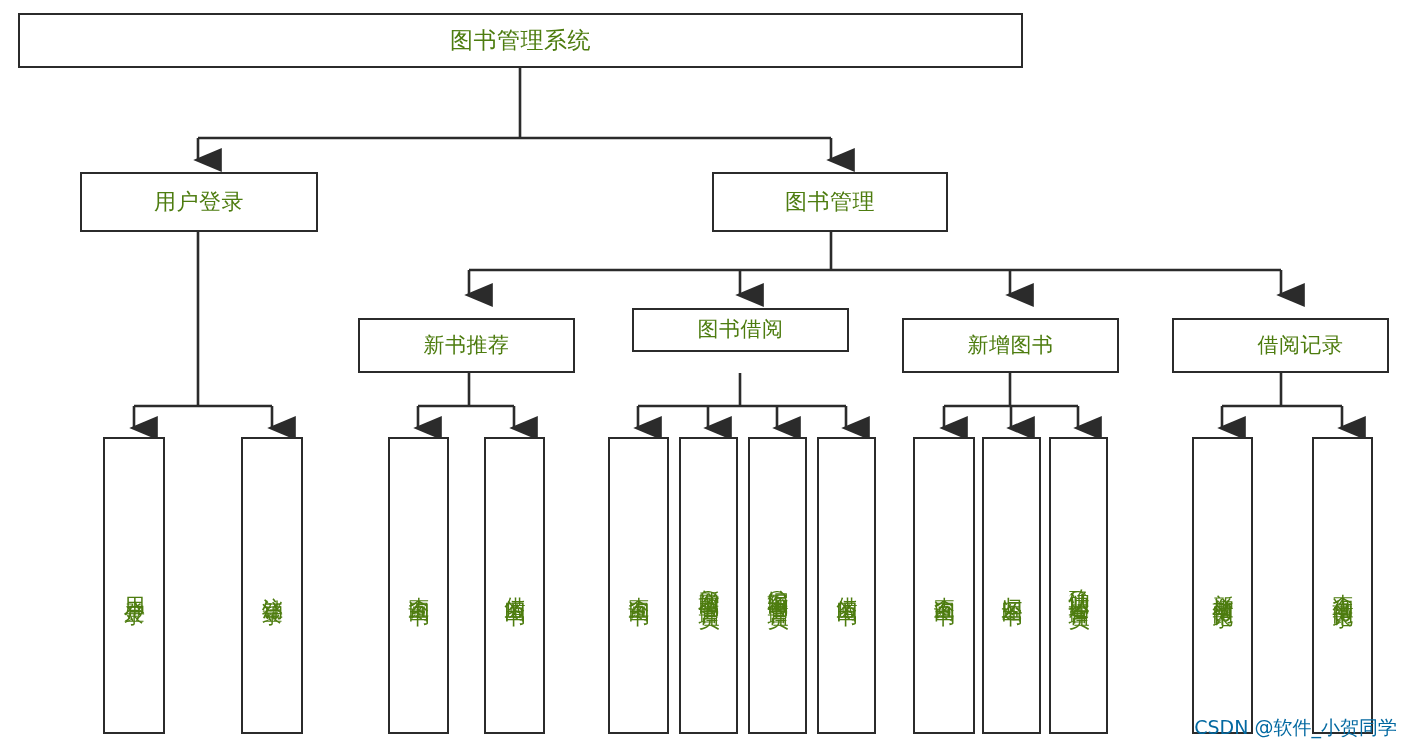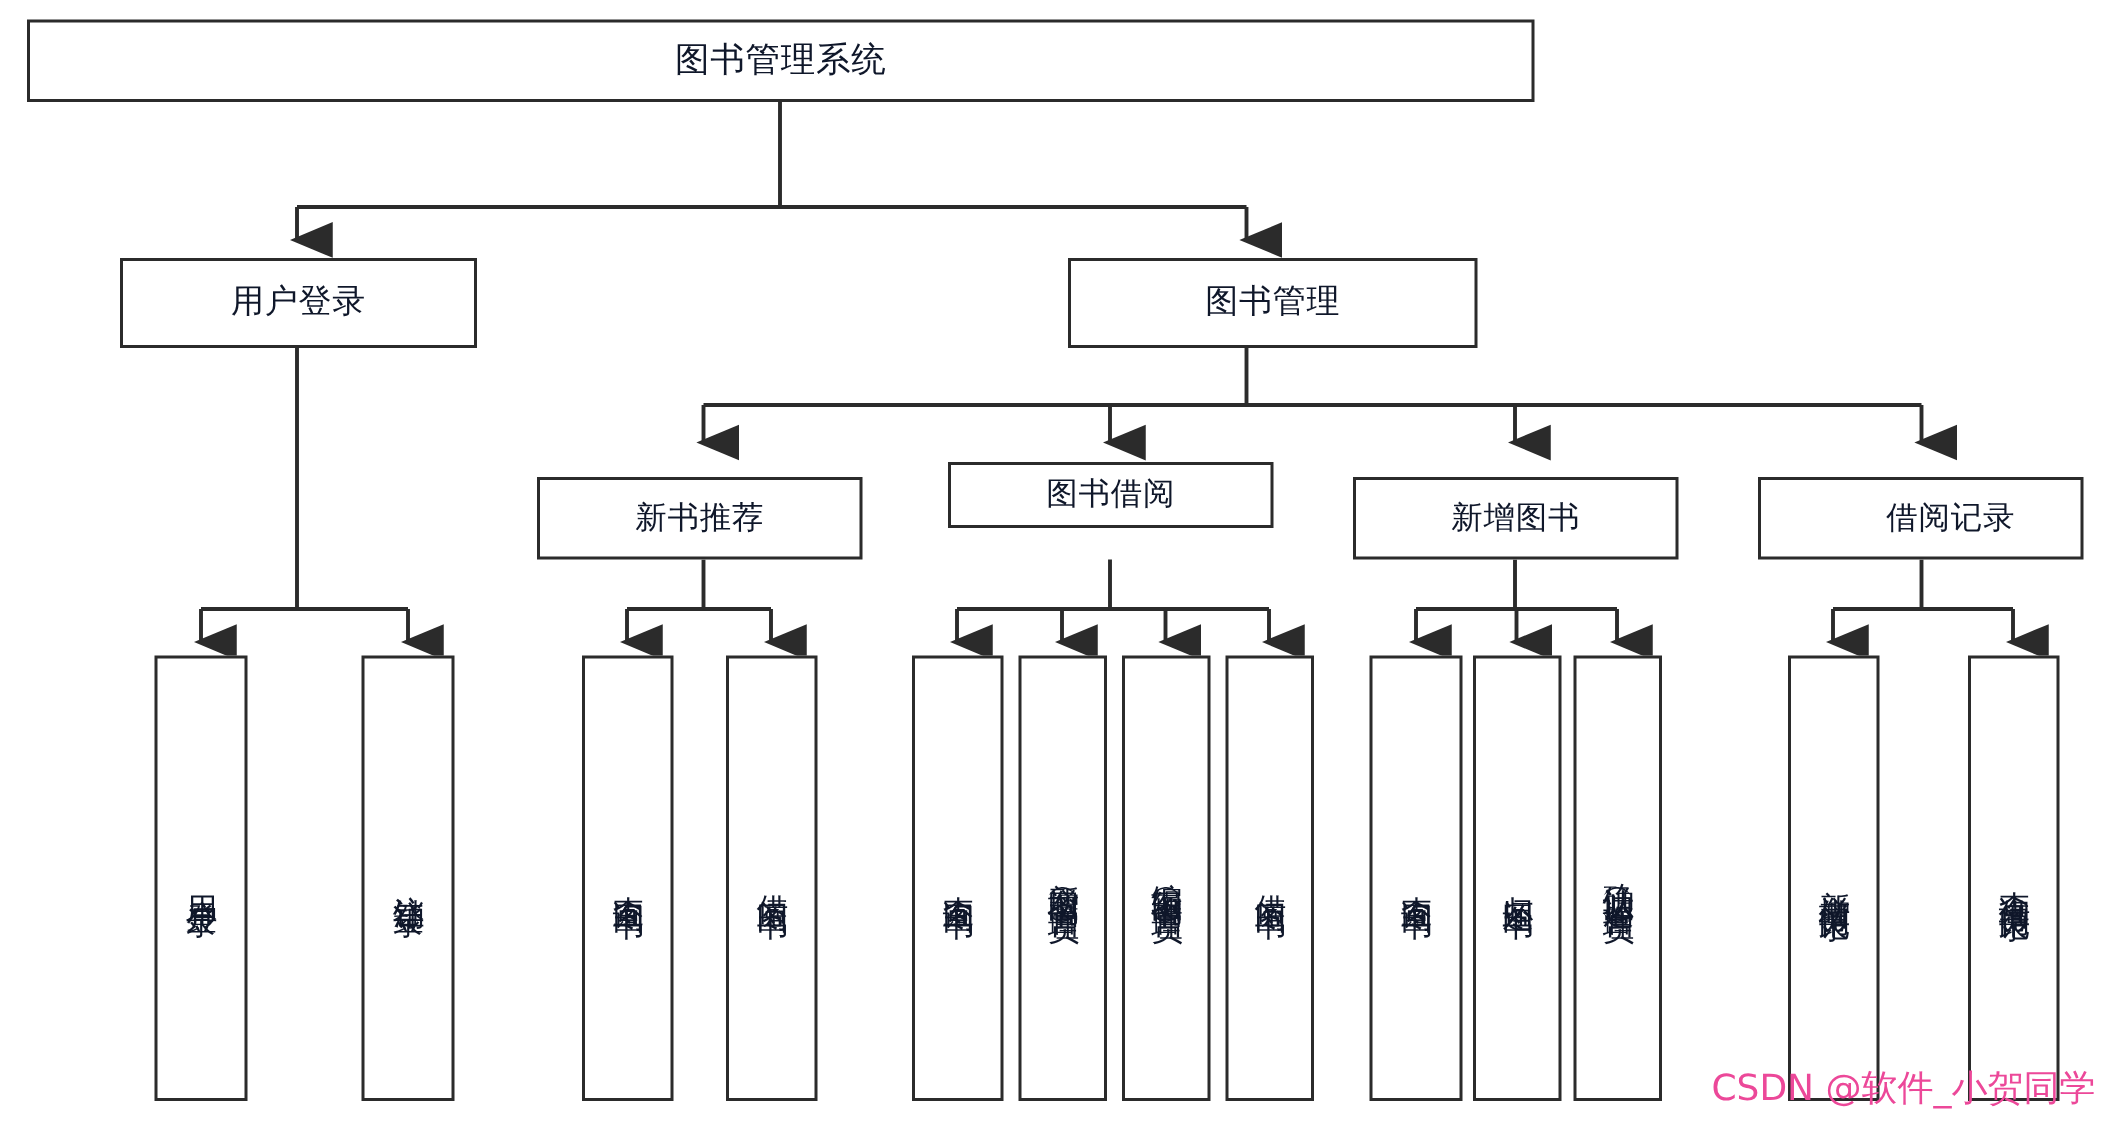--- a/index.html
+++ b/index.html
@@ -27,21 +27,21 @@
     pointer-events: none;
   }
   .node {
     position: absolute;
     box-sizing: border-box;
     background: #ffffff;
     border: 2px solid #2b2b2b;
     display: flex;
     align-items: center;
     justify-content: center;
-    color: #0f172a;
+    color: #4d7c0f;
   }
   .node.level-0 {
     font-size: 23px;
   }
   .node.level-1 {
     font-size: 22px;
   }
   .node.level-2 {
     font-size: 21px;
   }
@@ -59,22 +59,22 @@
     writing-mode: vertical-rl;
     text-orientation: upright;
     letter-spacing: 3px;
     line-height: 1;
     white-space: nowrap;
   }
   .watermark {
     position: absolute;
     right: 8px;
     bottom: 6px;
-    font-size: 24px;
-    color: #ec4899;
+    font-size: 19px;
+    color: #0369a1;
     white-space: nowrap;
     user-select: none;
     text-align: center;
   }
 </style>
 </head>
 <body>
 
 <div id="diagram-root">
 
@@ -128,21 +128,21 @@
     </g>
   </svg>
 
   <div class="node level-0" style="left:18px; top:13px; width:1005px; height:55px;">
     <span class="label">图书管理系统</span>
   </div>
 
   <div class="node level-1" style="left:80px; top:172px; width:238px; height:60px;">
     <span class="label">用户登录</span>
   </div>
-  <div class="node level-1" style="left:712px; top:172px; width:273px; height:60px;">
+  <div class="node level-1" style="left:712px; top:172px; width:236px; height:60px;">
     <span class="label">图书管理</span>
   </div>
 
   <div class="node level-2" style="left:358px; top:318px; width:217px; height:55px;">
     <span class="label">新书推荐</span>
   </div>
   <div class="node level-2" style="left:632px; top:308px; width:217px; height:44px;">
     <span class="label">图书借阅</span>
   </div>
   <div class="node level-2" style="left:902px; top:318px; width:217px; height:55px;">

